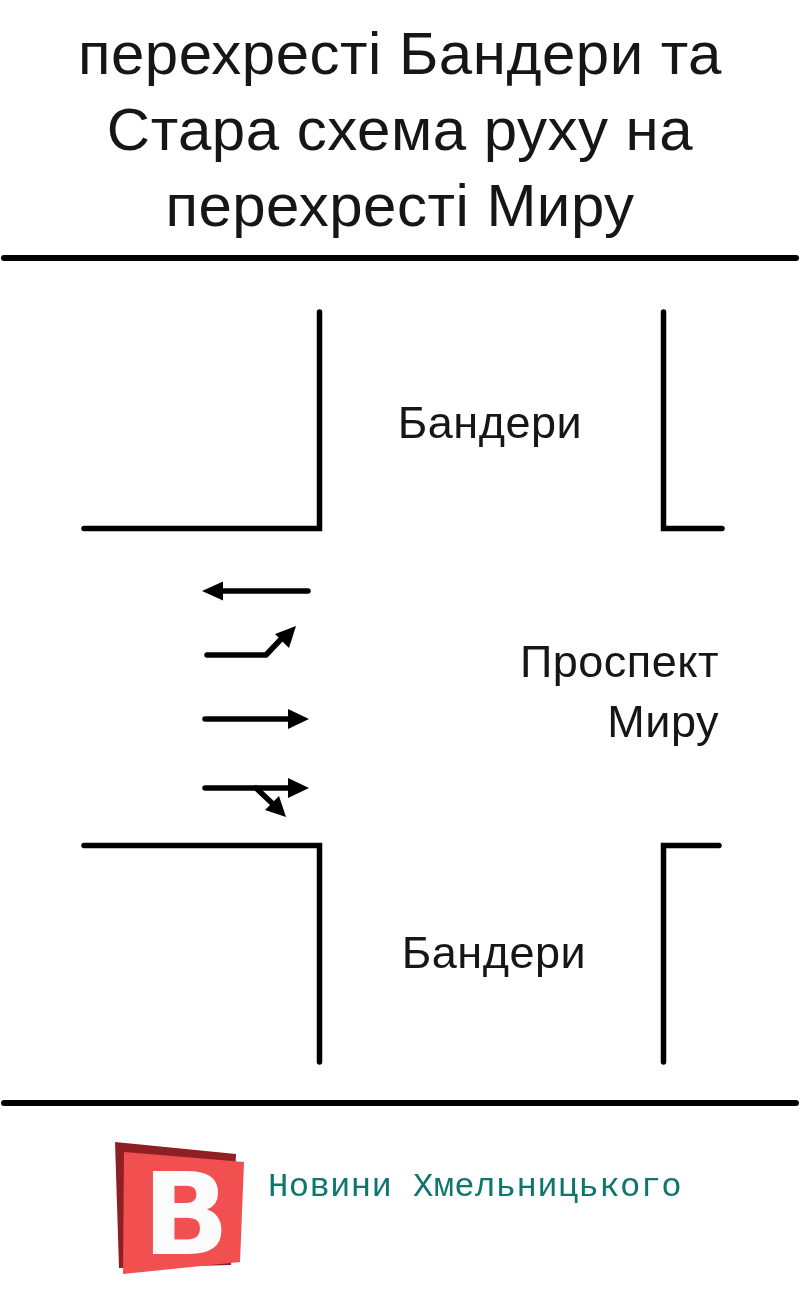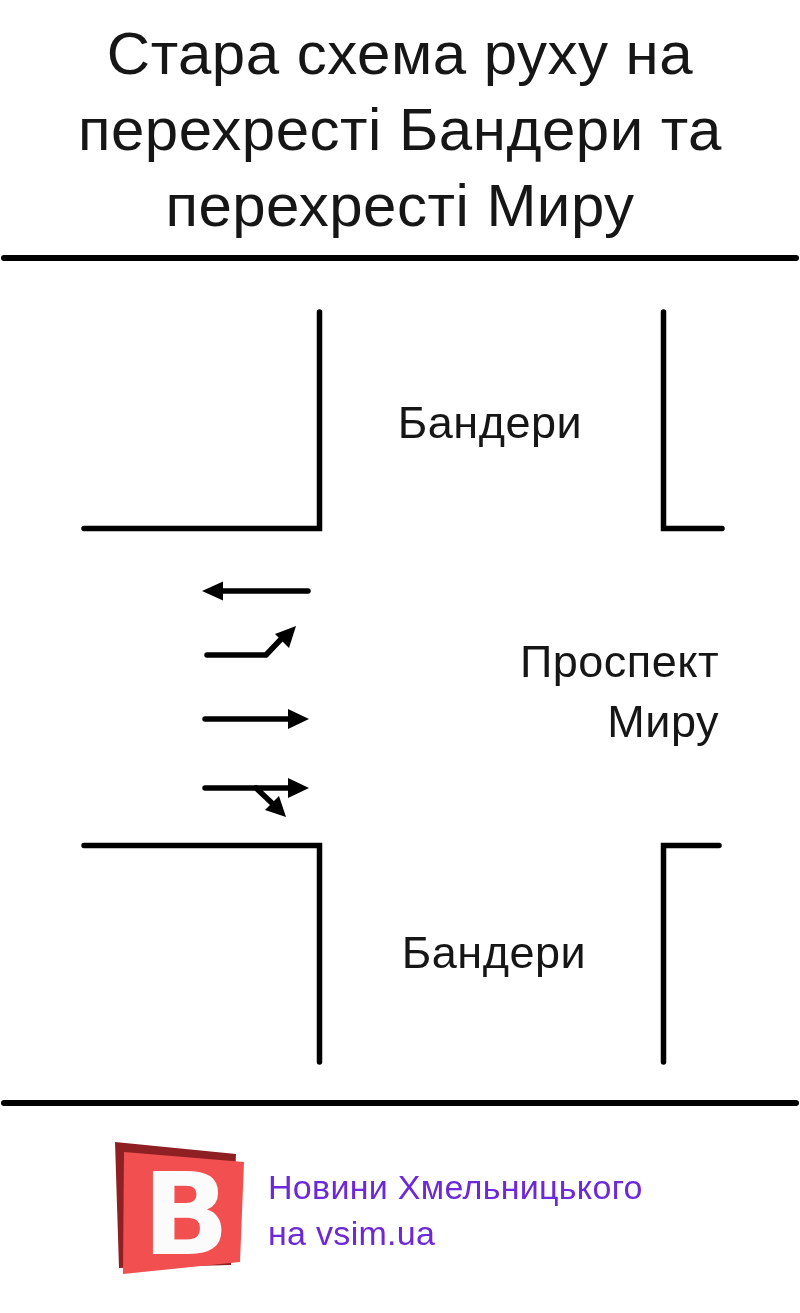--- a/index.html
+++ b/index.html
@@ -20,30 +20,31 @@
   .street-label{
     font-family:"Liberation Sans",sans-serif;font-weight:300;
     font-size:45px;fill:#161616;letter-spacing:.5px;
   }
   .logo-letter{
     font-family:"DejaVu Sans","Liberation Sans",sans-serif;
     font-weight:bold;font-size:114px;
   }
   .footer-text{
     position:absolute;left:268px;top:1164px;
-    font-size:34px;line-height:46px;font-weight:300;color:#6d28d9;
+    font-size:34px;line-height:46px;font-weight:300;color:#0f766e;
     letter-spacing:.3px;
+    font-family:Liberation Mono, monospace;
   }
 </style>
 </head>
 <body style="background: rgb(255, 255, 255);">
 
 <h1 class="title">
+  <div>перехресті Бандери та</div>
   <div>Стара схема руху на</div>
-  <div>перехресті Бандери та</div>
   <div>перехресті Миру</div>
 </h1>
 
 <svg class="diagram-svg" viewBox="0 0 800 1313">
 
   <line class="sep" x1="4" y1="258" x2="796" y2="258"></line>
   <line class="sep" x1="4" y1="1103" x2="796" y2="1103"></line>
 
   <path class="road" d="M 84 528.5 L 319.5 528.5 L 319.5 312"></path>
   <path class="road" d="M 663.5 312 L 663.5 528.5 L 722 528.5"></path>
@@ -79,14 +80,13 @@
 
   <g>
     <polygon points="115,1142 236,1154 231,1265 119,1268" fill="#8e2023"></polygon>
     <polygon points="124,1152 244,1162 240,1262 123,1274" fill="#f25050"></polygon>
     <text class="logo-letter" x="186" y="1254" text-anchor="middle" fill="#fbfbfb">В</text>
   </g>
 </svg>
 
 <div class="footer-text">
   <div>Новини Хмельницького</div>
-  <div>на vsim.ua</div>
 </div>
 
 </body></html>

